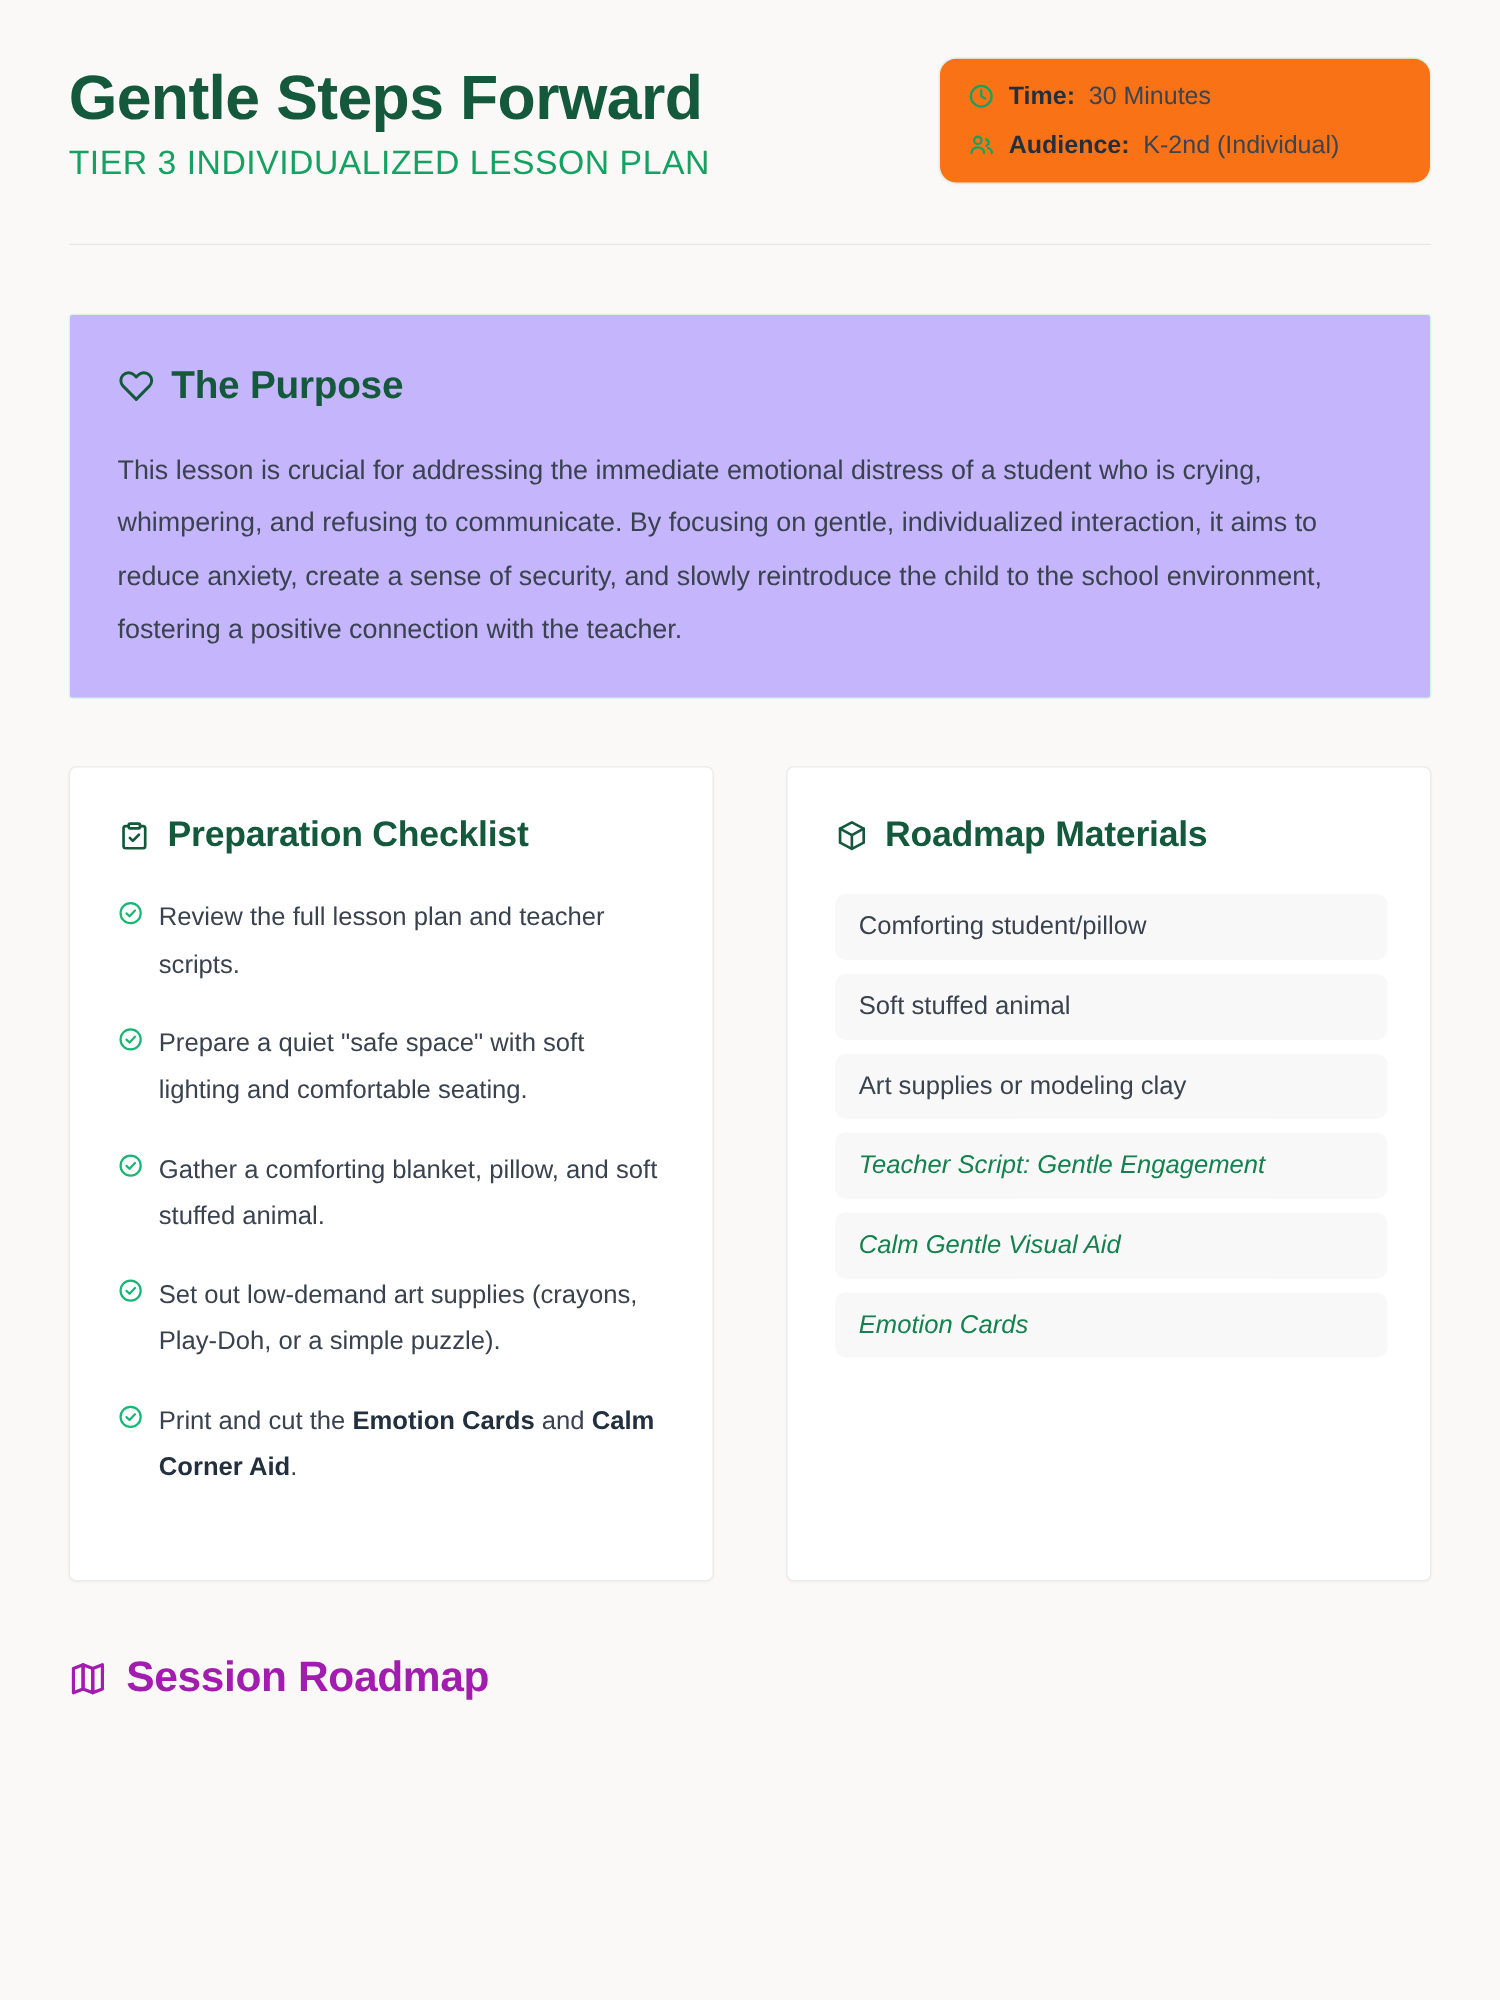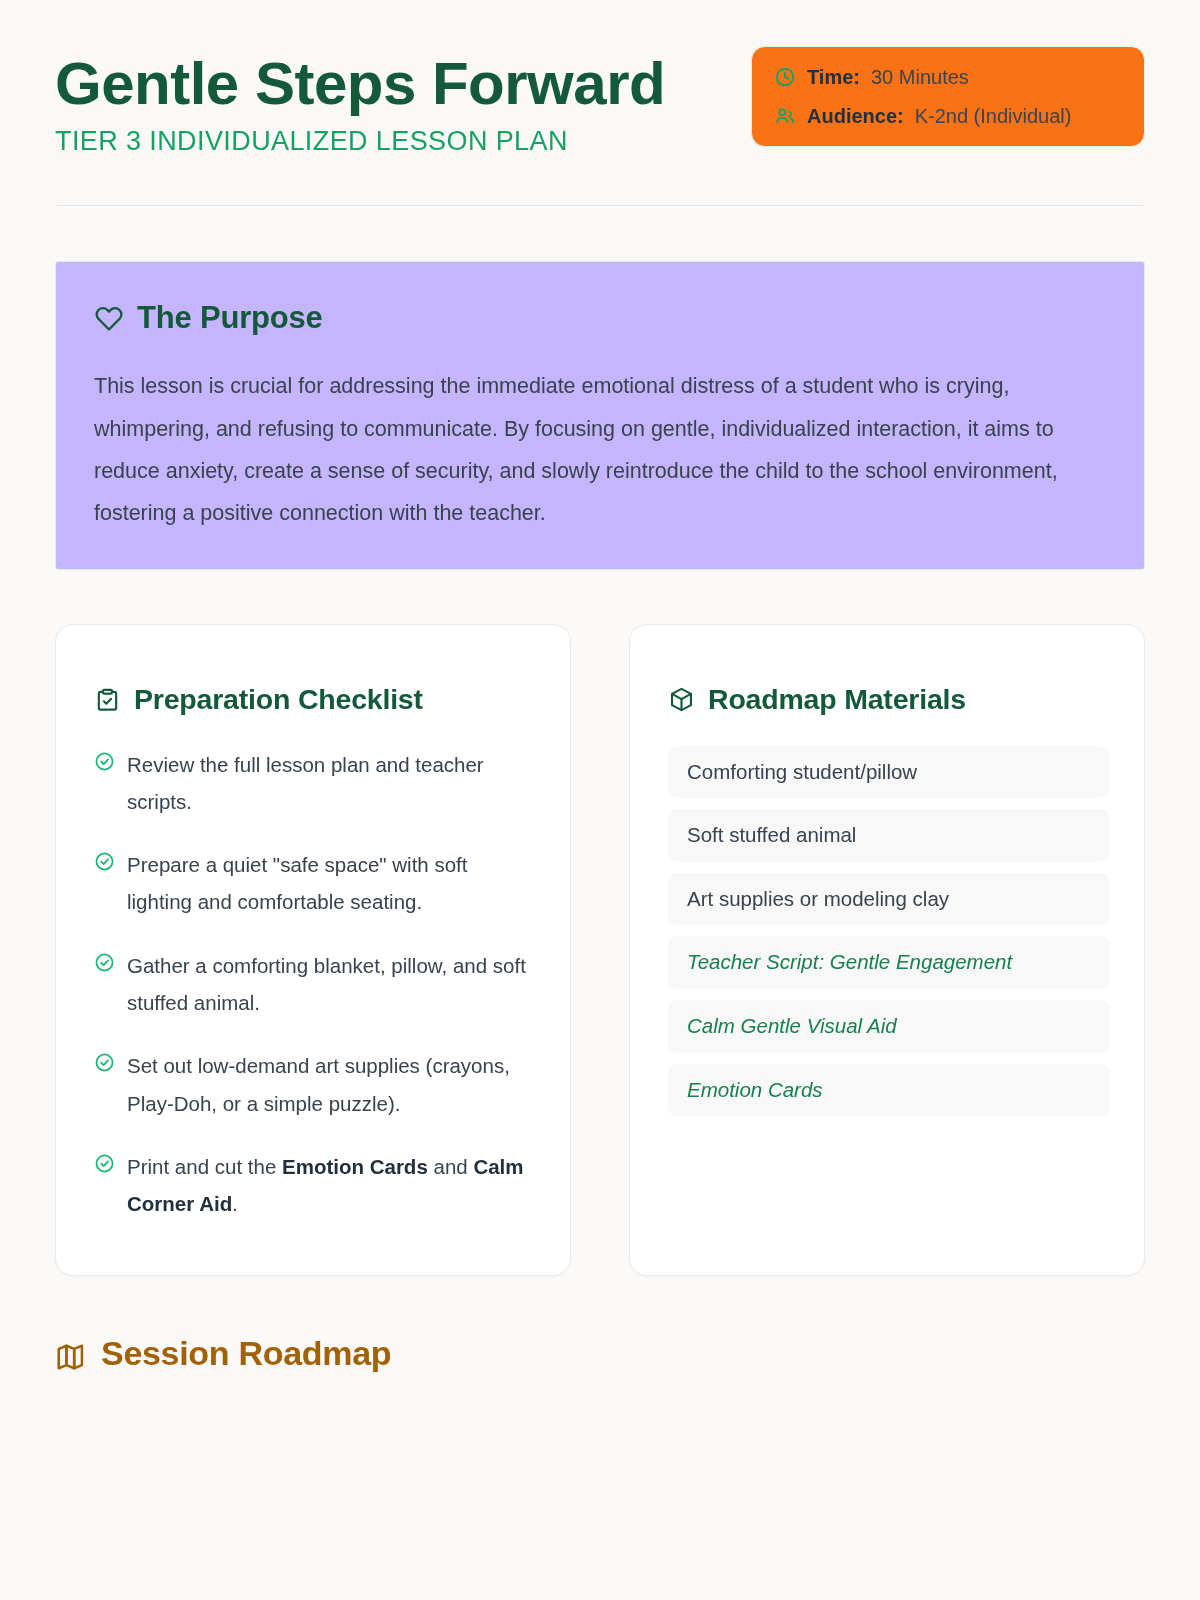--- a/index.html
+++ b/index.html
@@ -22,21 +22,21 @@
 
   
   .header {
     display: flex;
     align-items: flex-start;
     justify-content: space-between;
     padding-top: 46px;
   }
   .title-block { padding-top: 4px; }
   .doc-title {
-    font-size: 60px;
+    font-size: 50px;
     font-weight: 700;
     color: #14593c;
     letter-spacing: -0.5px;
     line-height: 1.12;
   }
   .doc-subtitle {
     font-size: 27px;
     font-weight: 400;
     color: #16a163;
     letter-spacing: 0.4px;
@@ -101,22 +101,22 @@
   
   .cols {
     display: flex;
     gap: 58px;
     margin-top: 54px;
   }
   .panel {
     flex: 1;
     background: #ffffff;
     border: 1px solid #e9eaec;
-    border-radius: 18px;
-    padding: 58px 34px 40px 38px;
+    border-radius: 6px;
+    padding: 38px 34px 40px 38px;
     min-height: 652px;
     box-shadow: 0 1px 2px rgba(16,24,40,0.03);
   }
   .panel-heading {
     display: flex;
     align-items: center;
     gap: 13px;
     color: #14593c;
     font-size: 28.5px;
     font-weight: 700;
@@ -162,23 +162,23 @@
   }
   .mat-item.ref {
     color: #16804f;
     font-style: italic;
     font-weight: 500;
   }
 
   
   .roadmap-heading {
     display: flex;
-    align-items: flex-end;
+    align-items: center;
     gap: 14px;
-    color: #a16207;
+    color: #a21caf;
     font-size: 34px;
     font-weight: 700;
     letter-spacing: -0.3px;
     margin-top: 58px;
   }
   .roadmap-heading .h-ico { display: flex; width: 32px; height: 32px; }
   .roadmap-heading .h-ico svg { width: 32px; height: 32px; display: block; }
 
   .timeline {
     margin-top: 38px;

